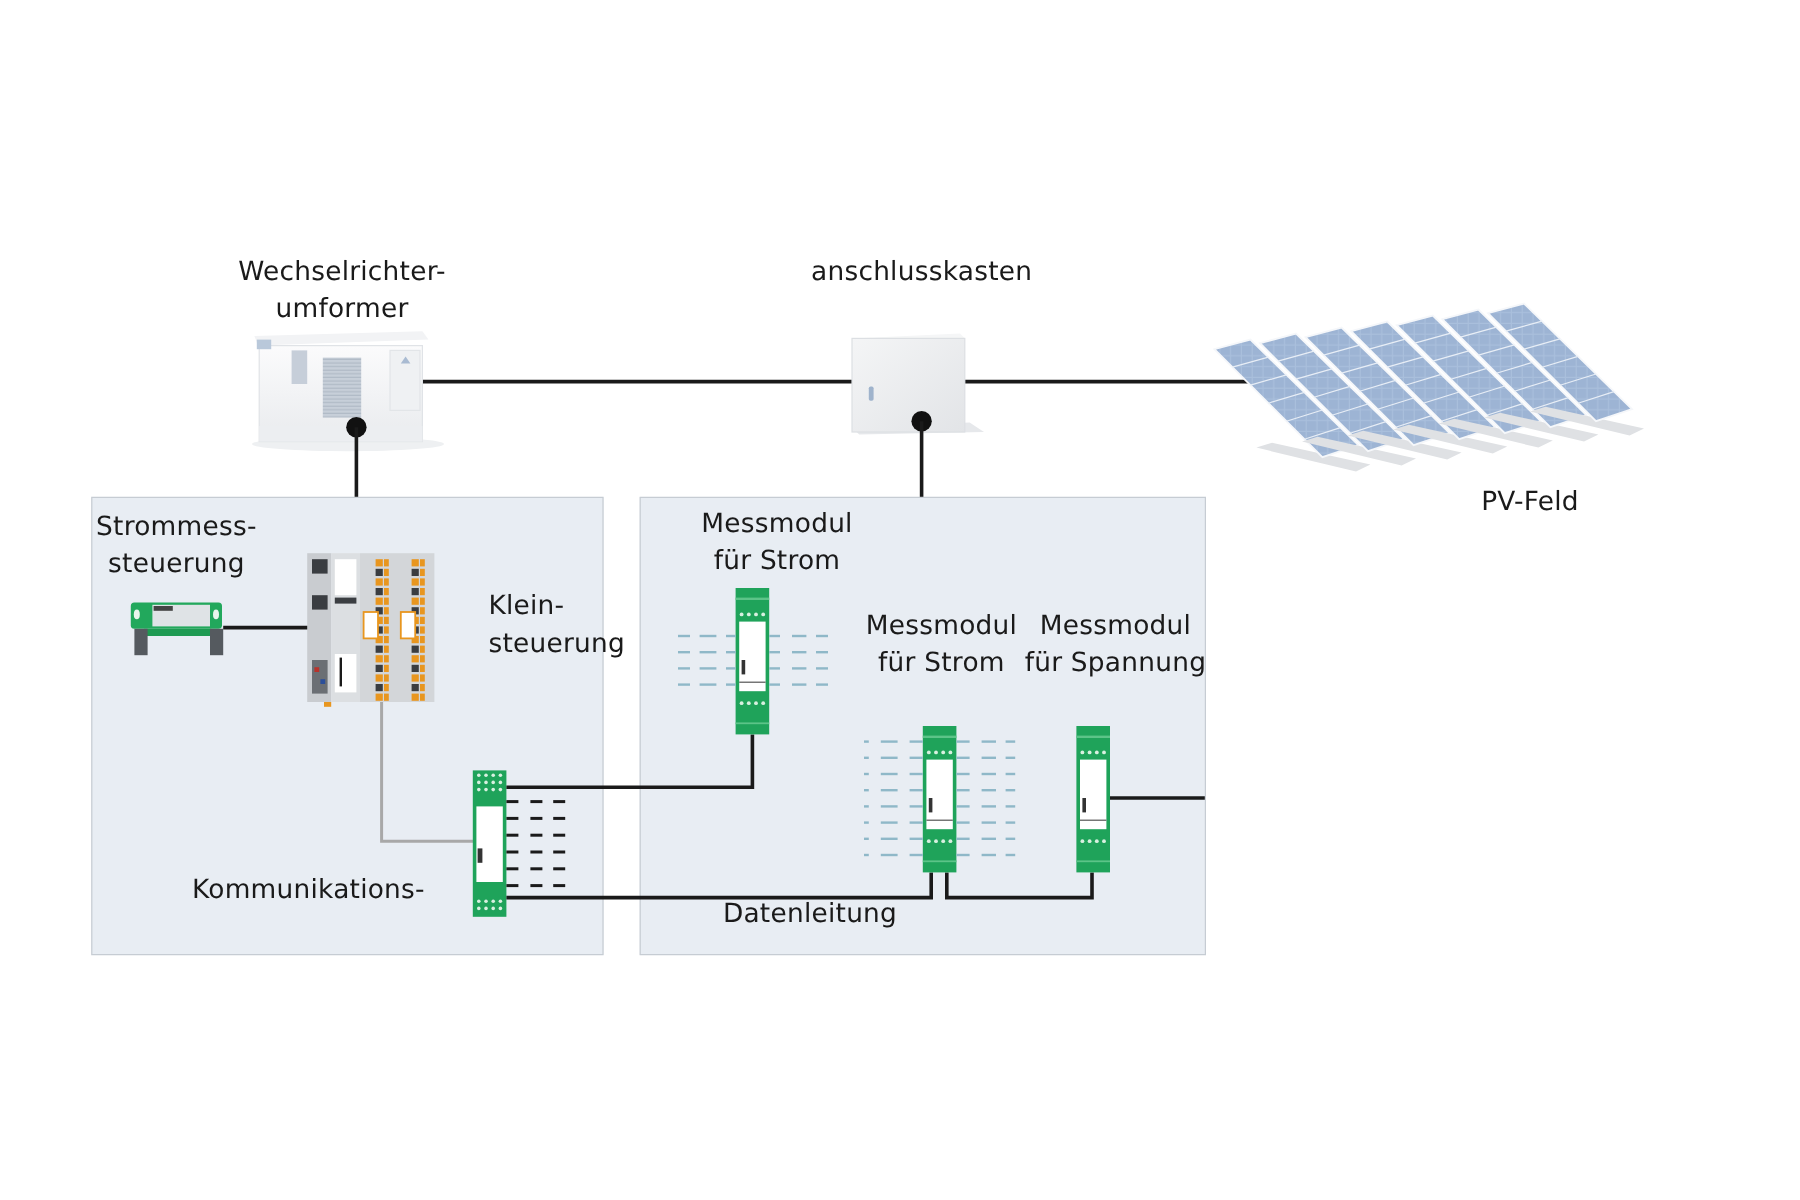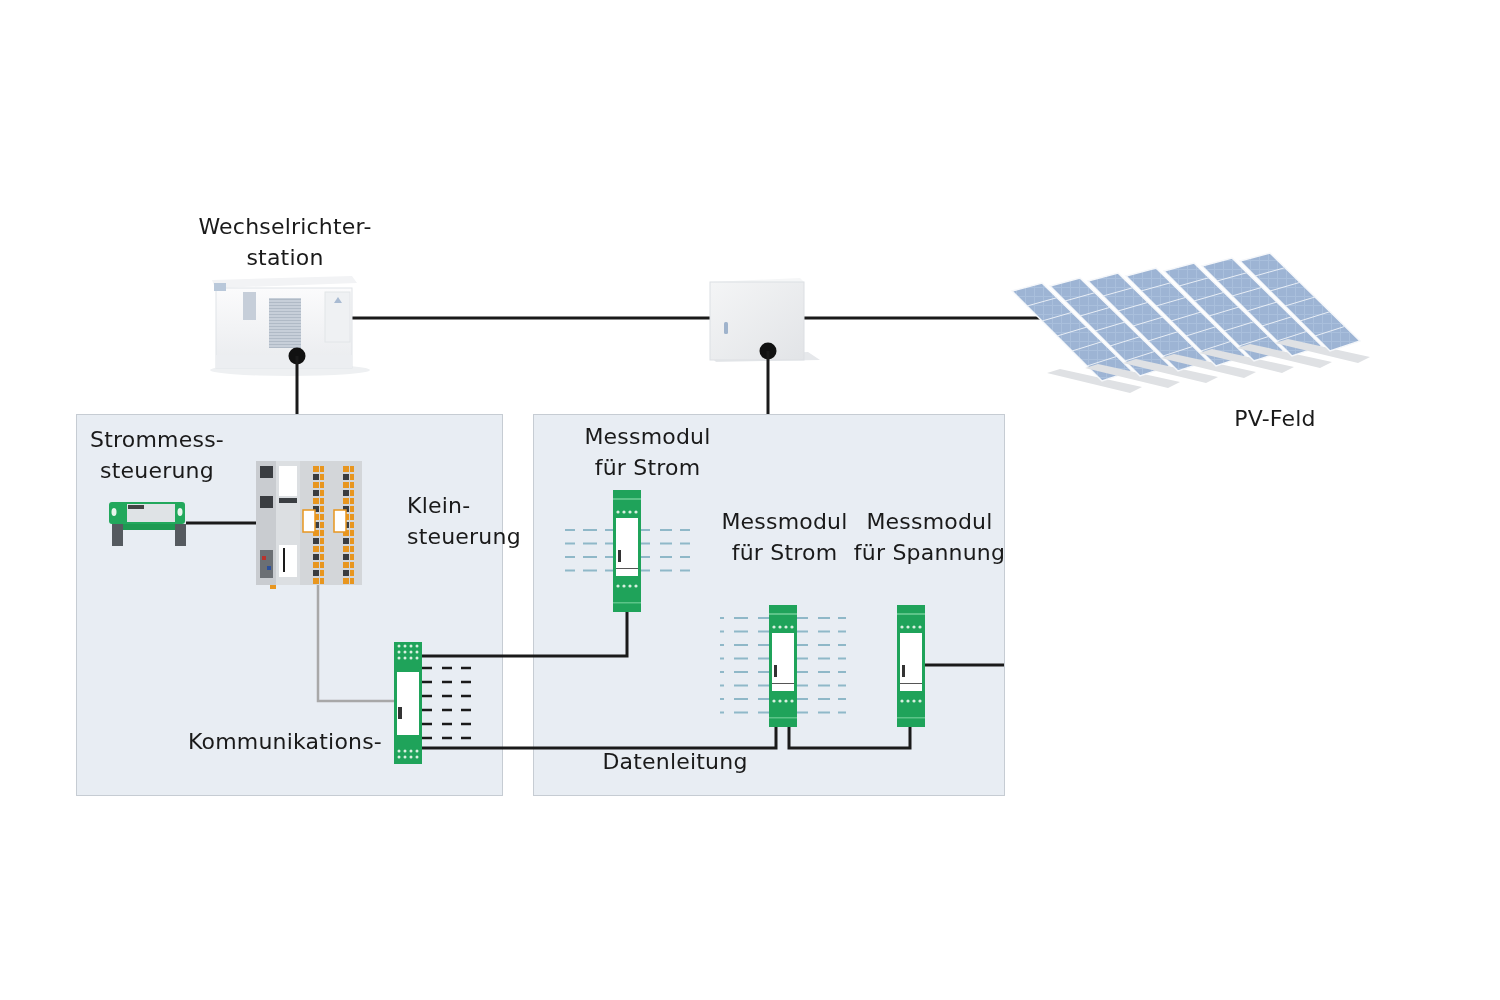--- a/index.html
+++ b/index.html
@@ -2,21 +2,21 @@
 <html><head>
 <meta charset="utf-8">
 <style>
   html, body { margin: 0; padding: 0; background: #ffffff; }
   body { width: 1500px; height: 1000px; position: relative; overflow: hidden; font-family: "DejaVu Sans", sans-serif; }
   .stage { position: absolute; left: 0; top: 0; width: 1188px; height: 1000px; }
   .panel { position: absolute; background: #e8edf3; border: 1px solid #c6ccd3; box-sizing: border-box; }
   .lbl { position: absolute; font-size: 22px; line-height: 31px; color: #1a1a1a; letter-spacing: 0.2px; white-space: nowrap; }
   .lbl .ln { display: block; }
   .c { text-align: center; }
-  .r { text-align: right; }
+  .r { }
   svg.wires { position: absolute; left: 0; top: 0; }
 </style>
 </head>
 <body>
 
 <div class="stage">
 
   <div class="panel" style="left:76px; top:414px; width:427px; height:382px;"></div>
   <div class="panel" style="left:533px; top:414px; width:472px; height:382px;"></div>
 
@@ -402,28 +402,29 @@
         <line x1="734" y1="712.5" x2="748" y2="712.5" stroke="#8fb8c8" stroke-width="2"></line>
         <line x1="758" y1="712.5" x2="769" y2="712.5" stroke="#8fb8c8" stroke-width="2"></line>
         <line x1="797" y1="712.5" x2="808" y2="712.5" stroke="#8fb8c8" stroke-width="2"></line>
         <line x1="818" y1="712.5" x2="830" y2="712.5" stroke="#8fb8c8" stroke-width="2"></line>
         <line x1="838" y1="712.5" x2="846" y2="712.5" stroke="#8fb8c8" stroke-width="2"></line>
       </g>
   </svg>
 
   <div class="lbl c" style="left:190px; top:211px; width:190px;">
     <span class="ln">Wechselrichter-</span>
-    <span class="ln">station</span>
+    <span class="ln">umformer</span>
   </div>
   <div class="lbl c" style="left:668px; top:211px; width:200px;">
+    <span class="ln">anschlusskasten</span>
   </div>
   <div class="lbl c" style="left:1205px; top:403px; width:140px;">
     <span class="ln">PV-Feld</span>
   </div>
-  <div class="lbl c" style="left:86px; top:424px; width:142px;">
+  <div class="lbl c" style="left:76px; top:424px; width:142px;">
     <span class="ln">Strommess-</span>
     <span class="ln">steuerung</span>
   </div>
   <div class="lbl" style="left:376px; top:490px;margin-left:31px;">
     <span class="ln">Klein-</span>
     <span class="ln">steuerung</span>
   </div>
   <div class="lbl r" style="left:160px; top:726px; width:222px;">
     <span class="ln">Kommunikations-</span>
   </div>

